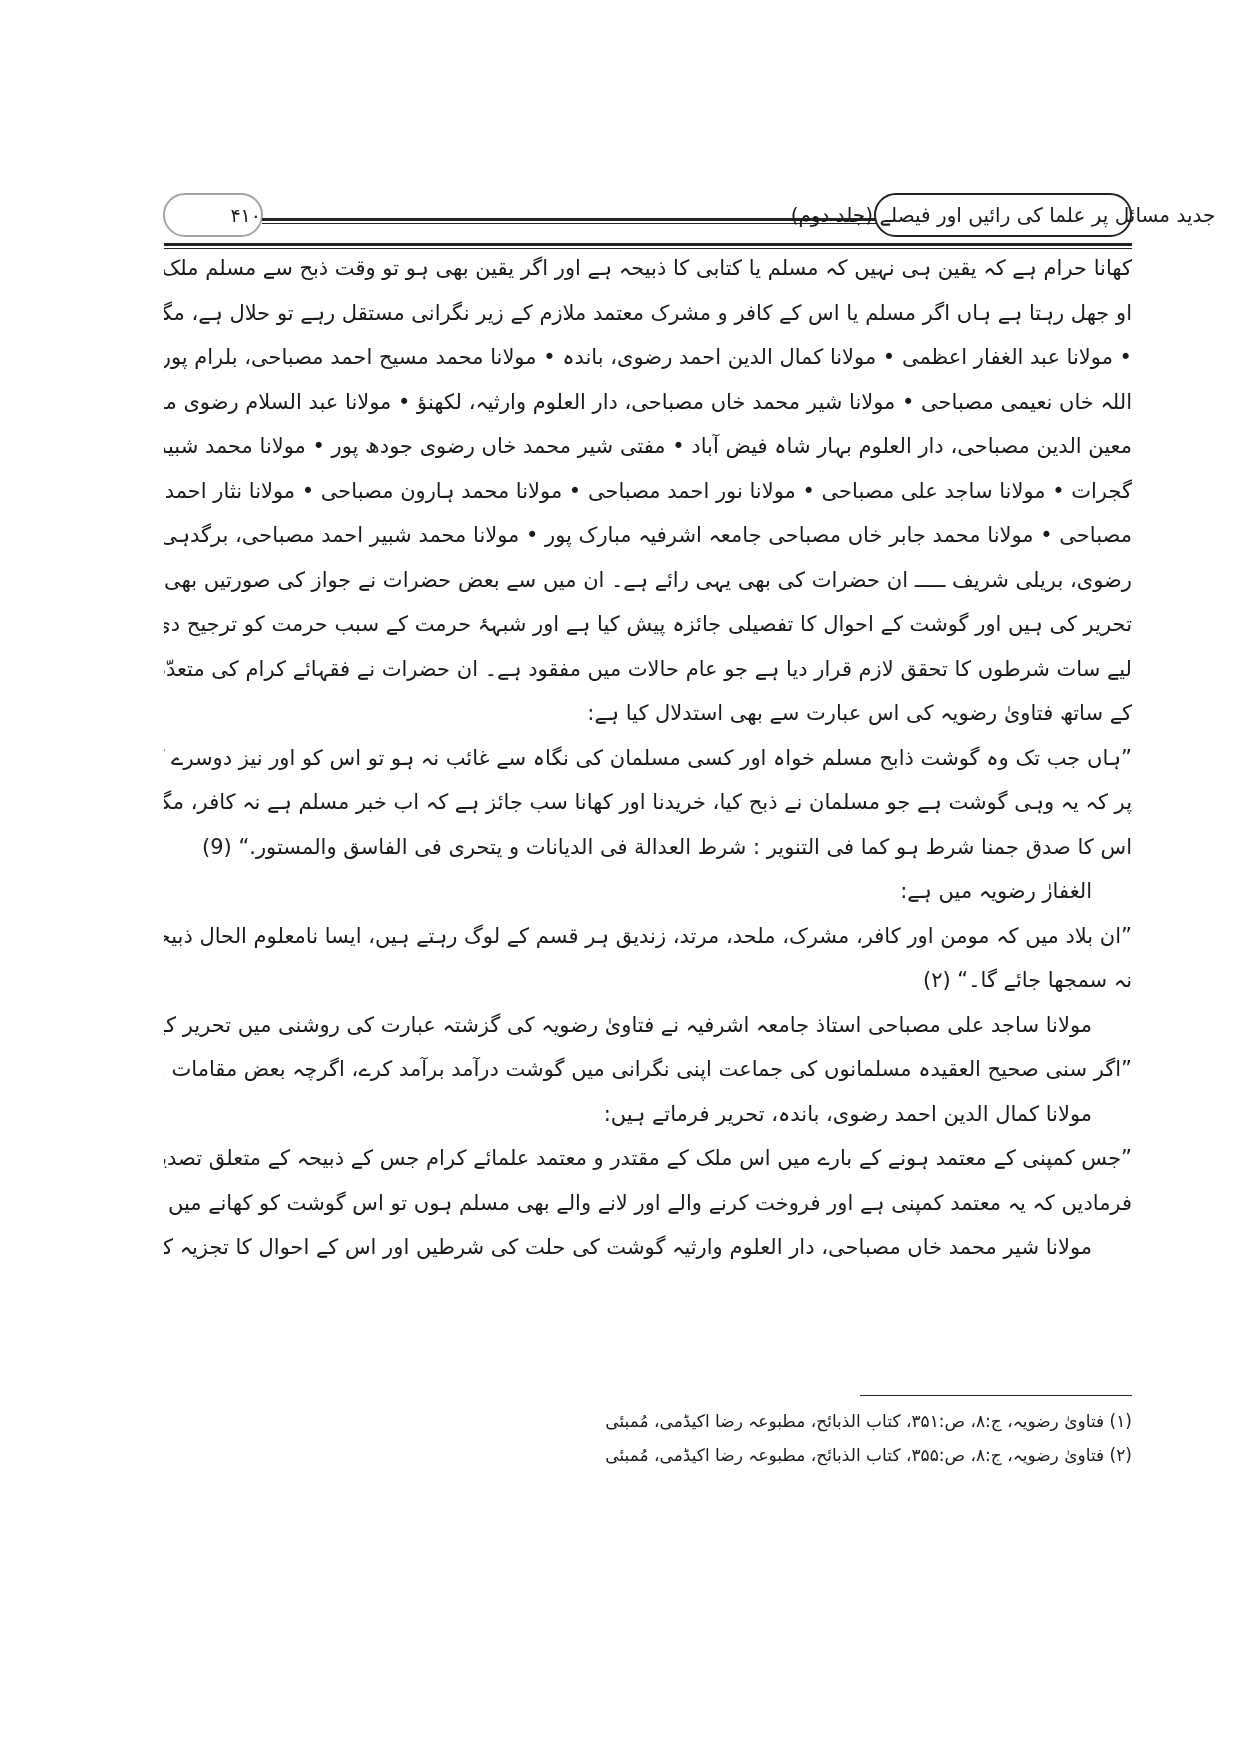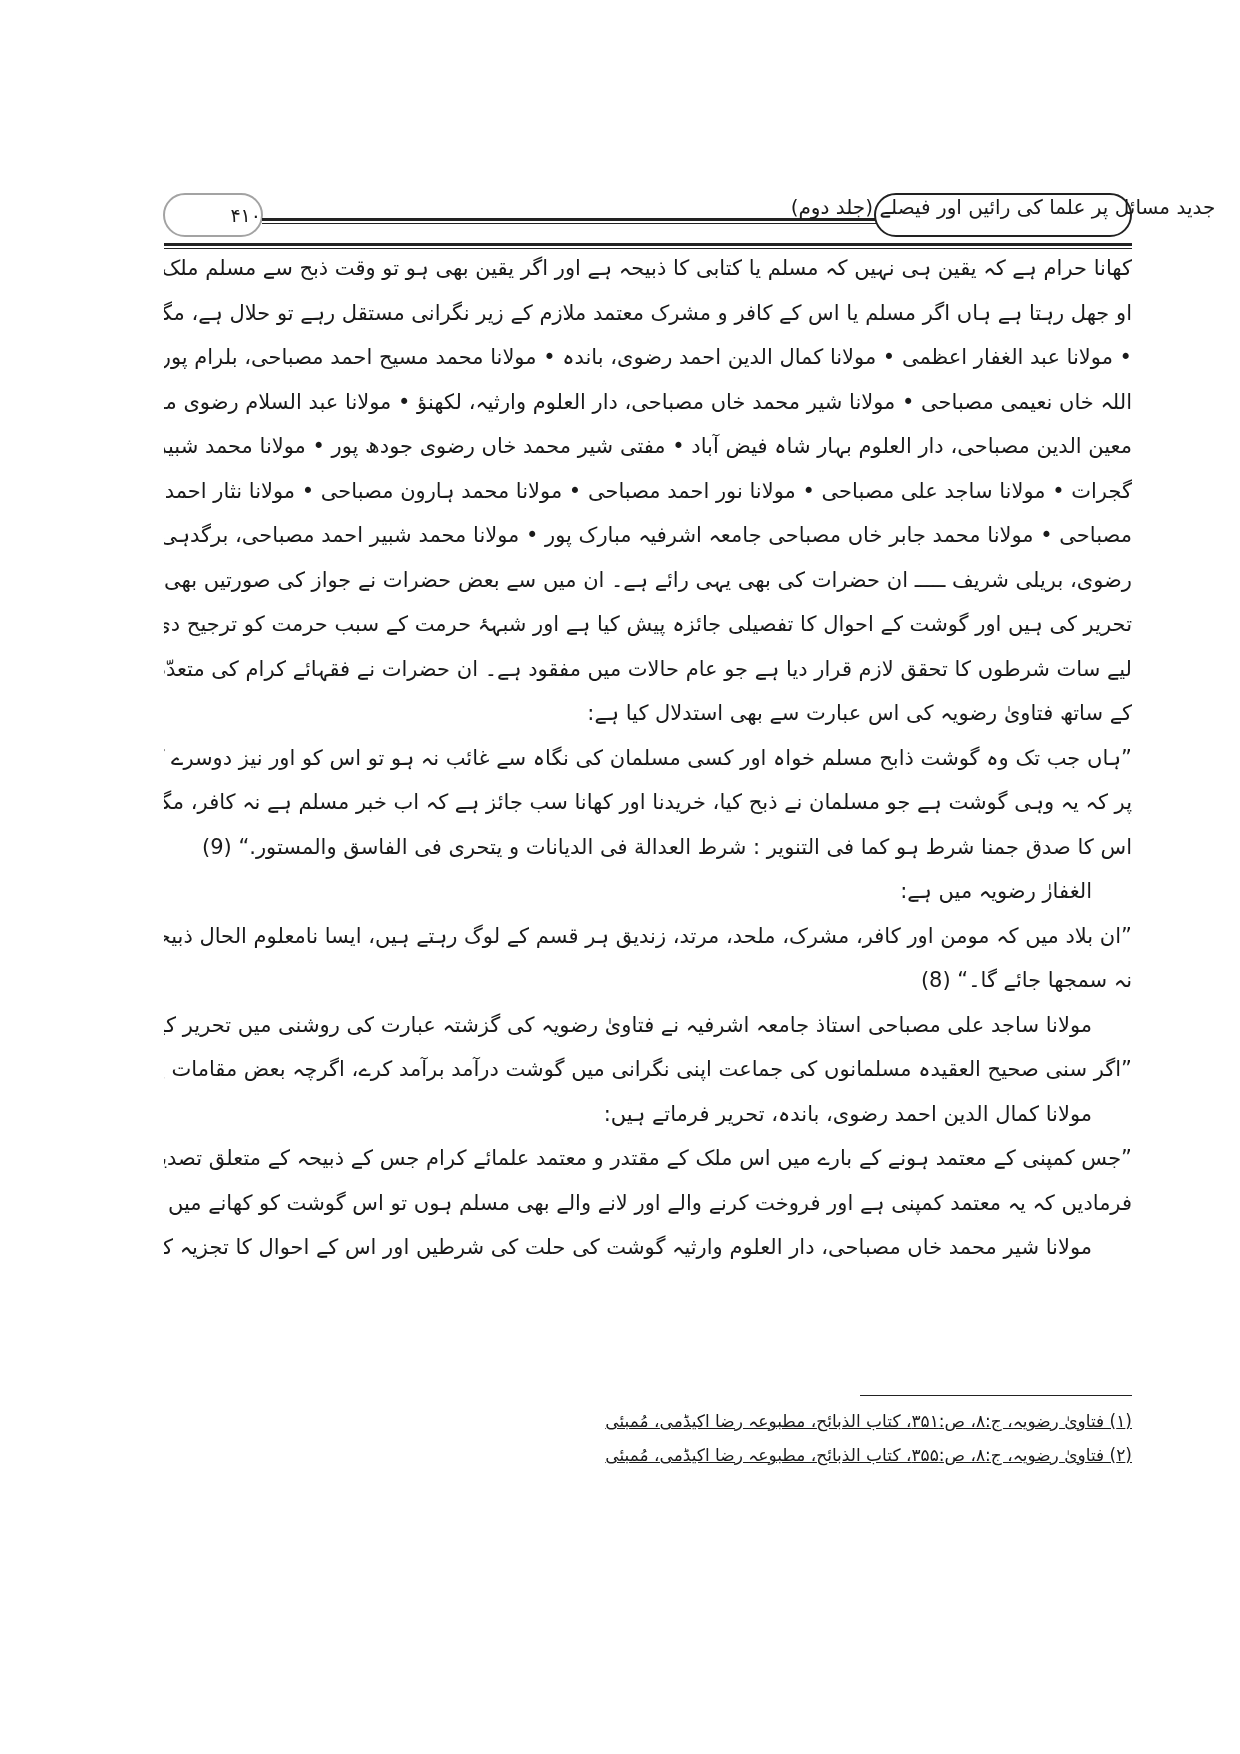--- a/index.html
+++ b/index.html
@@ -8,41 +8,41 @@
   .page { position: absolute; left: 0; top: 0; width: 1240px; height: 1754px; }
 
   
   .hdr-page { position: absolute; left: 163px; top: 193px; width: 100px; height: 44px;
               border: 2px solid #a3a3a3; border-radius: 22px; box-sizing: border-box;
               display: flex; align-items: center; padding-left: 18px;
               font-size: 19px; direction: rtl; justify-content: flex-start; }
   .hdr-page span { font-family: "DejaVu Sans", sans-serif; }
   .hdr-title { position: absolute; right: 108px; top: 193px; width: 258px; height: 44px;
                border: 2px solid #222; border-radius: 22px; box-sizing: border-box;
-               display: flex; justify-content: center;
+               display: flex; align-items: center; justify-content: center;
                font-size: 20px; direction: rtl; white-space: nowrap; }
   .hdr-line { position: absolute; left: 262px; right: 364px; top: 218px; height: 0; }
   .hdr-line::before { content: ""; position: absolute; left: 0; right: 0; top: 0; border-top: 3px solid #222; }
   .hdr-line::after  { content: ""; position: absolute; left: 0; right: 0; top: 5px; border-top: 1px solid #222; }
   .rule { position: absolute; left: 164px; right: 108px; top: 243px; height: 0; }
   .rule::before { content: ""; position: absolute; left: 0; right: 0; top: 0; border-top: 3px solid #222; }
   .rule::after  { content: ""; position: absolute; left: 0; right: 0; top: 5px; border-top: 1px solid #222; }
 
   
   .body { position: absolute; left: 164px; right: 108px; top: 246px; direction: rtl; }
   .ln { height: 44.5px; line-height: 44.5px; font-size: 21px; white-space: nowrap;
         text-align: justify; text-align-last: justify; overflow: hidden;
         font-family: "DejaVu Sans", sans-serif; }
   .ln.last { text-align-last: right; }
   .ln.indent { padding-right: 40px; }
   .ln.short { text-align-last: right; }
 
   
   .fn-rule { position: absolute; right: 108px; top: 1395px; width: 272px; border-top: 1.5px solid #222; }
-  .footnotes { position: absolute; right: 108px; left: 164px; top: 1404px; direction: rtl; text-decoration: underline; }
+  .footnotes { position: absolute; right: 108px; left: 164px; top: 1404px; direction: rtl; }
   .fn { font-family: "DejaVu Sans", sans-serif; font-size: 17px; line-height: 34px; height: 34px;
         white-space: nowrap; text-align: right; }
 </style>
 </head>
 <body>
 
 <div class="page">
 
   <div class="hdr-page">
     <span>۴۱۰</span>
@@ -63,21 +63,21 @@
     <div class="ln">مصباحی • مولانا محمد جابر خاں مصباحی جامعہ اشرفیہ مبارک پور • مولانا محمد شبیر احمد مصباحی، برگدہی • مولانا محمد رفیق عالم</div>
     <div class="ln">رضوی، بریلی شریف ـــــ ان حضرات کی بھی یہی رائے ہے۔ ان میں سے بعض حضرات نے جواز کی صورتیں بھی</div>
     <div class="ln">تحریر کی ہیں اور گوشت کے احوال کا تفصیلی جائزہ پیش کیا ہے اور شبہۂ حرمت کے سبب حرمت کو ترجیح دی ہے اور حلت کے</div>
     <div class="ln">لیے سات شرطوں کا تحقق لازم قرار دیا ہے جو عام حالات میں مفقود ہے۔ ان حضرات نے فقہائے کرام کی متعدّد عبارتوں</div>
     <div class="ln last">کے ساتھ فتاویٰ رضویہ کی اس عبارت سے بھی استدلال کیا ہے:</div>
     <div class="ln">”ہاں جب تک وہ گوشت ذابح مسلم خواہ اور کسی مسلمان کی نگاہ سے غائب نہ ہو تو اس کو اور نیز دوسرے کو اس مسلمان کی خبر</div>
     <div class="ln">پر کہ یہ وہی گوشت ہے جو مسلمان نے ذبح کیا، خریدنا اور کھانا سب جائز ہے کہ اب خبر مسلم ہے نہ کافر، مگر وہ مخبر ثقہ نہ ہو تو قلب پر</div>
     <div class="ln last">اس کا صدق جمنا شرط ہو کما فی التنویر : شرط العدالة فی الدیانات و یتحری فی الفاسق والمستور.“ (9)</div>
     <div class="ln indent short">الغفارٰ رضویہ میں ہے:</div>
     <div class="ln">”ان بلاد میں کہ مومن اور کافر، مشرک، ملحد، مرتد، زندیق ہر قسم کے لوگ رہتے ہیں، ایسا نامعلوم الحال ذبیحہ حلال</div>
-    <div class="ln last">نہ سمجھا جائے گا۔“ (8)</div>
+    <div class="ln last">نہ سمجھا جائے گا۔“ (۲)</div>
     <div class="ln indent short">مولانا ساجد علی مصباحی استاذ جامعہ اشرفیہ نے فتاویٰ رضویہ کی گزشتہ عبارت کی روشنی میں تحریر کیا ہے کہ:</div>
     <div class="ln">”اگر سنی صحیح العقیدہ مسلمانوں کی جماعت اپنی نگرانی میں گوشت درآمد برآمد کرے، اگرچہ بعض مقامات پر بعض معتمد</div>
     <div class="ln indent short">مولانا کمال الدین احمد رضوی، باندہ، تحریر فرماتے ہیں:</div>
     <div class="ln">”جس کمپنی کے معتمد ہونے کے بارے میں اس ملک کے مقتدر و معتمد علمائے کرام جس کے ذبیحہ کے متعلق تصدیق صادر</div>
     <div class="ln last">فرمادیں کہ یہ معتمد کمپنی ہے اور فروخت کرنے والے اور لانے والے بھی مسلم ہوں تو اس گوشت کو کھانے میں کوئی حرج نہیں۔“</div>
     <div class="ln indent short">مولانا شیر محمد خاں مصباحی، دار العلوم وارثیہ گوشت کی حلت کی شرطیں اور اس کے احوال کا تجزیہ کرتے ہوئے لکھتے ہیں:</div>
   </div>
 
   <div class="fn-rule"></div>
   <div class="footnotes">

